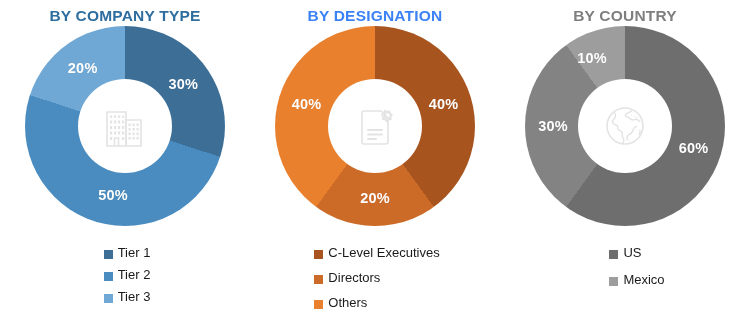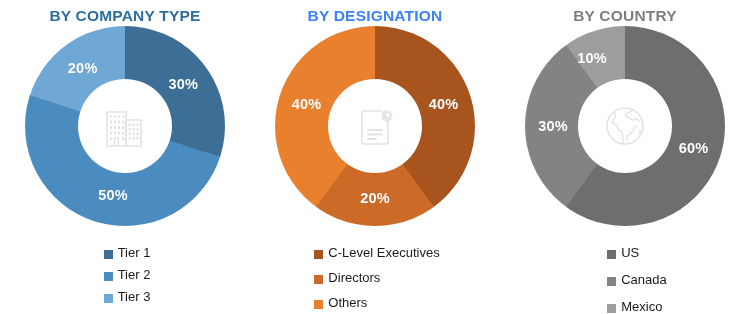--- a/index.html
+++ b/index.html
@@ -265,23 +265,19 @@
       <span class="slice-label" id="lbl-2-1" style="left: 32px; top: 100px;">30%</span>
       <span class="slice-label" id="lbl-2-2" style="left: 71px; top: 31.5239px;">10%</span>
     </div>
 
     <div class="legend">
       <div class="legend-row">
         <span class="legend-swatch" id="sw-2-0" style="background: rgb(110, 110, 110);"></span>
         <span class="legend-label">US</span>
       </div>
       <div class="legend-row">
-        <span class="legend-swatch" id="sw-2-1" style="background: rgb(131, 131, 131);"></span>
-        <span class="legend-label">Canada</span>
-      </div>
-      <div class="legend-row">
         <span class="legend-swatch" id="sw-2-2" style="background: rgb(157, 157, 157);"></span>
         <span class="legend-label">Mexico</span>
       </div>
     </div>
   </div>
 
 </div>
 
 </body></html>

